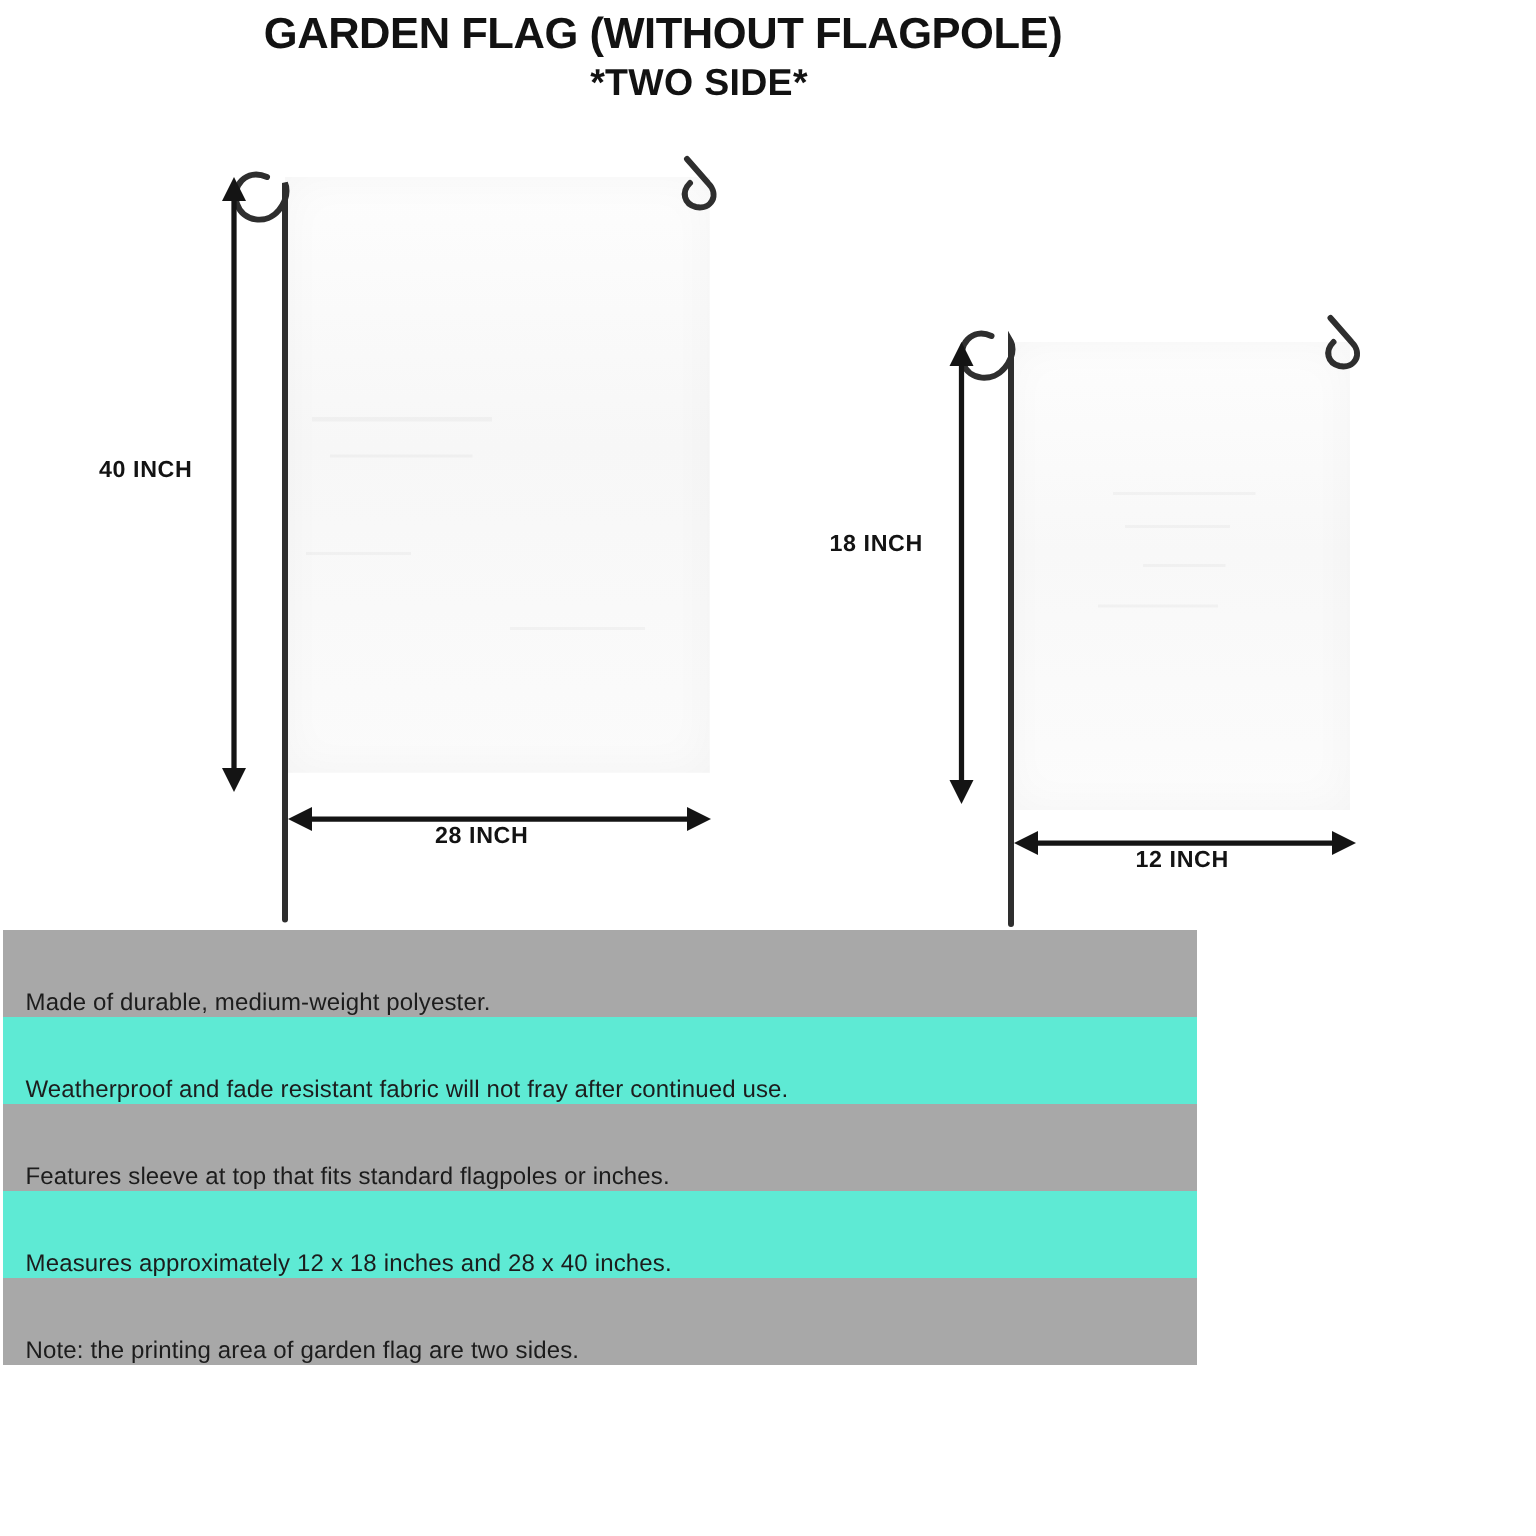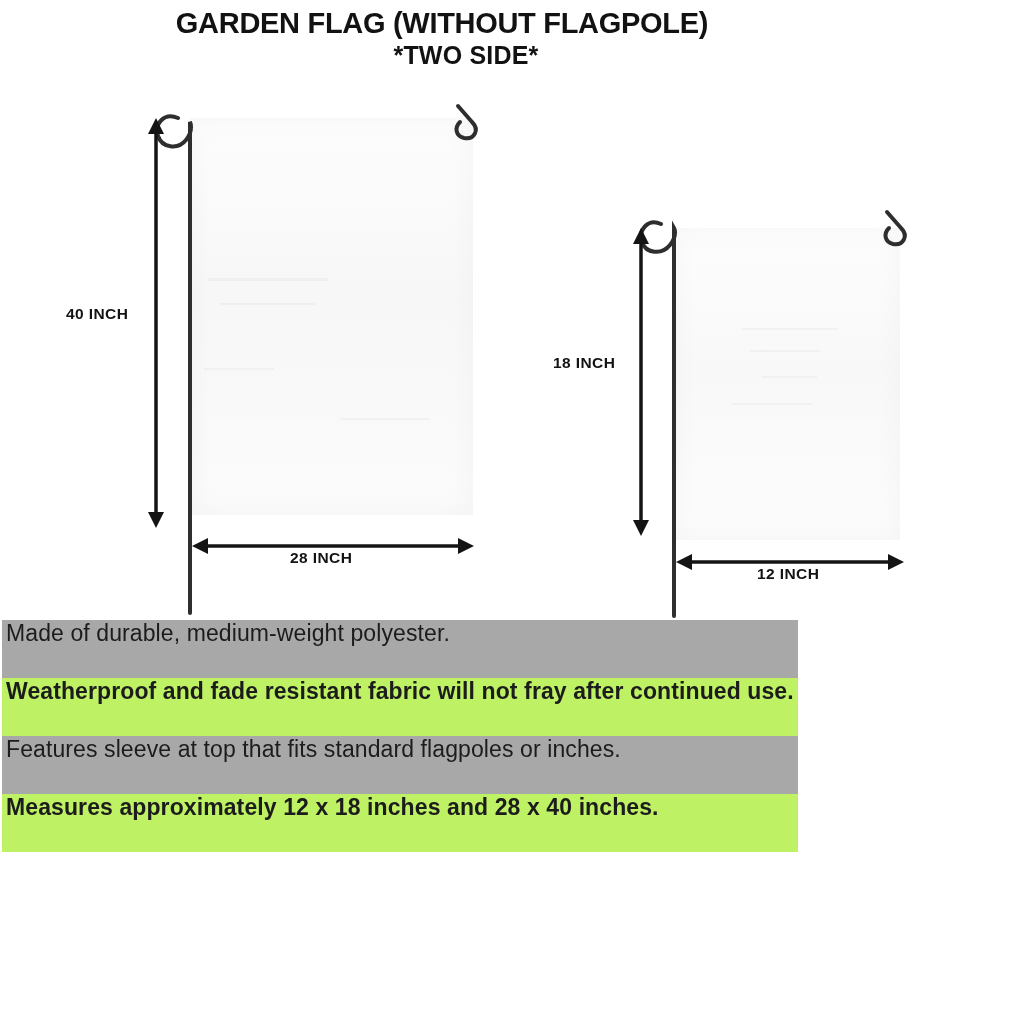--- a/index.html
+++ b/index.html
@@ -94,29 +94,29 @@
   
   .feature-table {
     position: absolute;
     left: 2px;
     top: 620px;
     width: 796px;
   }
   .feature-row {
     height: 58px;
     display: flex;
-    align-items: flex-start;
-    padding-left: 4px;
+    align-items: flex-end;
+    padding-left: 15px;
     box-sizing: border-box;
-    font-size: 23px;
+    font-size: 16px;
     color: #1c1c1c;
     letter-spacing: 0.1px;
   }
   .feature-row.shaded { background: #a8a8a8; }
-  .feature-row.plain  { background: #bef264; font-weight: bold; }
+  .feature-row.plain  { background: #5eead4; }
 </style>
 </head>
 <body>
 
 <div class="title-block">
   <div class="title-line1">GARDEN FLAG (WITHOUT FLAGPOLE)</div>
   <div class="title-line2">*TWO SIDE*</div>
 </div>
 
 <div class="flag-unit" id="flag-large">
@@ -185,13 +185,16 @@
   </div>
   <div class="feature-row plain">
     <span>Weatherproof and fade resistant fabric will not fray after continued use.</span>
   </div>
   <div class="feature-row shaded">
     <span>Features sleeve at top that fits standard flagpoles or inches.</span>
   </div>
   <div class="feature-row plain">
     <span>Measures approximately 12 x 18 inches and 28 x 40 inches.</span>
   </div>
+  <div class="feature-row shaded">
+    <span>Note: the printing area of garden flag are two sides.</span>
+  </div>
 </div>
 
 </body></html>

